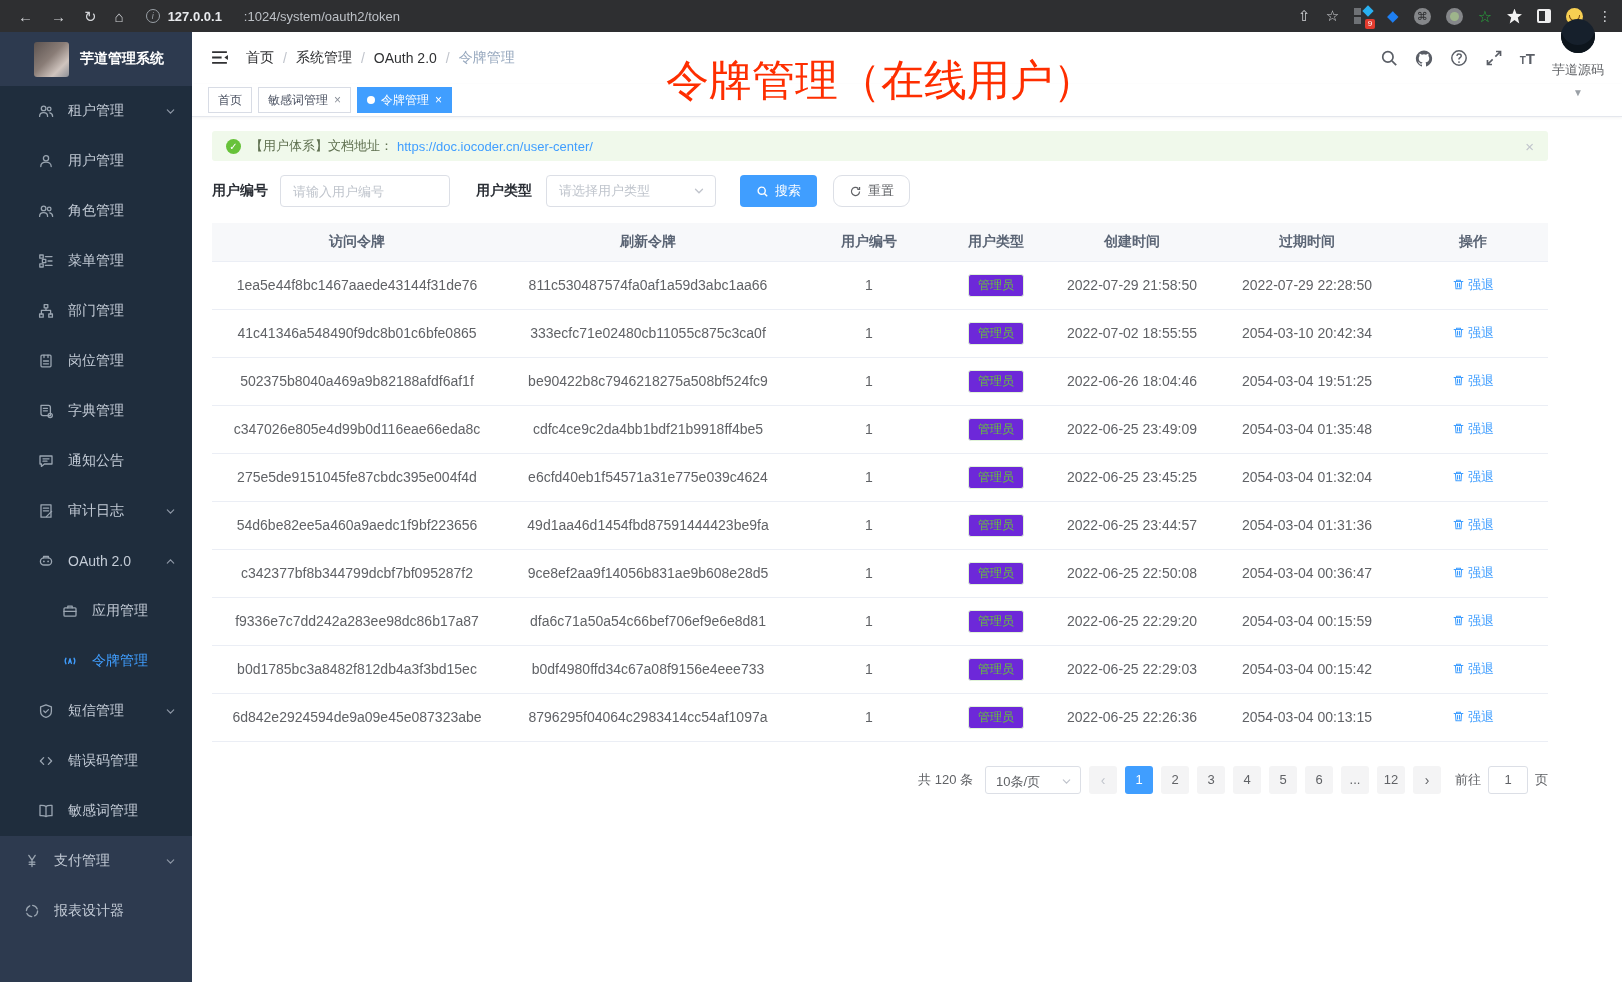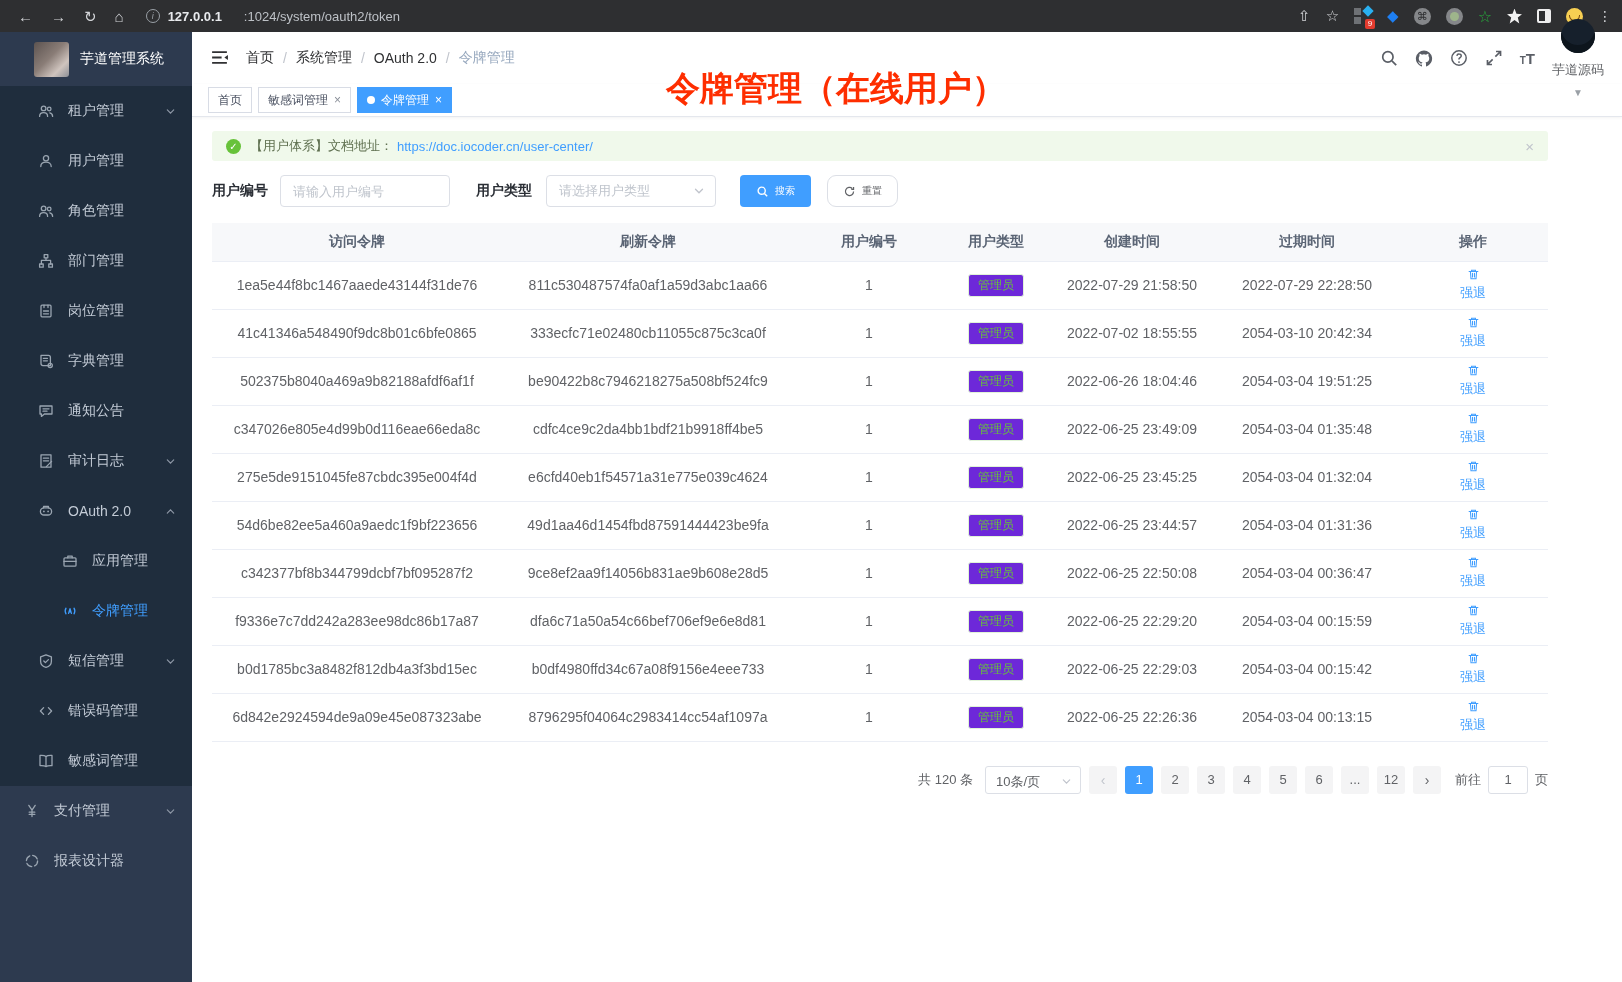--- a/index.html
+++ b/index.html
@@ -39,21 +39,21 @@
   .kebab { color:#d2d4d7; font-size:14px; letter-spacing:0; }
 
   
   .app { display:flex; height:950px; }
 
   
   .sidebar { width:192px; background:#1f2d3d; display:flex; flex-direction:column; flex-shrink:0; }
   .logo { height:54px; background:#2d3a4f; display:flex; align-items:center; gap:11px; padding-left:34px; }
   .logo-img { width:35px; height:35px; border-radius:3px;
     background:linear-gradient(135deg,#5c5350 0%,#8a7d77 45%,#cfc4be 75%,#8c8f96 100%); }
-  .logo-title { color:#fff; font-size:14px; font-weight:400; }
+  .logo-title { color:#fff; font-size:14px; font-weight:700; }
   .menu-dark { background:#1f2d3d; }
   .menu-light { background:#2d3a4f; flex:1; }
   .menu-item { position:relative; height:50px; display:flex; align-items:center; gap:14px;
     color:#c3cbd6; font-size:14px; cursor:pointer; }
   .menu-item .mi-icon { width:16px; height:16px; color:#9aa5b1; display:flex; }
   .menu-item.active { color:#409eff; }
   .menu-item.active .mi-icon { color:#409eff; }
   .indent0 { padding-left:24px; } .indent1 { padding-left:38px; } .indent2 { padding-left:62px; }
   .mi-chevron { position:absolute; right:16px; color:#8d97a5; display:flex; }
   .mi-chevron.up { transform:rotate(180deg); }
@@ -78,21 +78,21 @@
 
   .tabbar { height:33px; display:flex; align-items:center; gap:6px; padding:0 16px;
     border-bottom:1px solid #e4e7ed; box-shadow:0 1px 3px rgba(0,0,0,.05); }
   .tag { height:26px; display:flex; align-items:center; gap:6px; padding:0 9px;
     border:1px solid #d8dce5; background:#fff; color:#495060; font-size:12px; cursor:pointer; }
   .tag .t-close { font-size:12px; color:#8a8f99; }
   .tag.active { background:#409eff; border-color:#409eff; color:#fff; }
   .tag.active .t-close { color:#fff; }
   .t-dot { width:8px; height:8px; border-radius:50%; background:#fff; }
 
-  .annotation { position:absolute; left:474px; top:34px; font-size:34px; font-weight:700;
+  .annotation { position:absolute; left:474px; top:20px; font-size:43px; font-weight:400;
     color:#fe2e00; white-space:nowrap; z-index:5; }
 
   .content { padding:14px 74px 0 20px; }
 
   .alert { height:30px; background:#f0f9eb; border-radius:3px; display:flex; align-items:center;
     padding:0 14px; font-size:13px; color:#67823e; margin-bottom:14px; }
   .alert-check { width:15px; height:15px; border-radius:50%; background:#67c23a; color:#fff; font-size:10px;
     display:flex; align-items:center; justify-content:center; margin-right:9px; flex-shrink:0; }
   .alert-text { color:#5f7050; }
   .alert-link { color:#409eff; margin-left:4px; cursor:pointer; text-decoration:none; }
@@ -101,33 +101,33 @@
   .filters { display:flex; align-items:center; gap:10px; margin-bottom:16px; }
   .f-label { font-size:14px; font-weight:700; color:#2b2f36; margin-right:2px; }
   .f-input { width:170px; height:32px; border:1px solid #dcdfe6; border-radius:4px; padding:0 12px;
     font-size:13px; color:#606266; outline:none; font-family:inherit; }
   .f-input::placeholder { color:#bfc4cc; }
   .f-select { width:170px; height:32px; border:1px solid #dcdfe6; border-radius:4px; padding:0 10px 0 12px;
     display:flex; align-items:center; justify-content:space-between; font-size:13px; color:#bfc4cc;
     cursor:pointer; margin-left:2px; }
   .f-select .sel-caret { color:#c0c4cc; display:flex; }
   .btn { height:32px; border-radius:4px; display:flex; align-items:center; gap:6px; padding:0 15px;
-    font-size:10px; cursor:pointer; border:1px solid transparent; }
+    font-size:13px; cursor:pointer; border:1px solid transparent; }
   .btn-primary { background:#409eff; color:#fff; margin-left:14px; }
   .btn-plain { background:#fff; color:#606266; border-color:#dcdfe6; margin-left:6px;border-radius:9px; }
   .btn svg { display:block; }
 
   table.grid { width:100%; border-collapse:collapse; table-layout:fixed; font-size:14px; }
   .grid th { height:38px; background:#f7f8fa; color:#5a6474; font-weight:600; text-align:center;
     border-bottom:1px solid #ebeef5; }
   .grid td { height:48px; text-align:center; color:#606266; border-bottom:1px solid #ebeef5;
     overflow:hidden; white-space:nowrap; }
   .tag-success { display:inline-block; padding:2px 9px; font-size:12px; color:#67c23a;
     background:#6d28d9; border:1px solid #e1f3d8; border-radius:3px; line-height:17px; }
-  .op-link { color:#409eff; cursor:pointer; display:inline-flex; align-items:center; gap:3px; font-size:13px;flex-direction:column; }
+  .op-link { color:#409eff; cursor:pointer; display:inline-flex; align-items:center; gap:3px; font-size:13px; }
   .op-link svg { display:block; }
 
   .pager { display:flex; align-items:center; justify-content:flex-end; gap:8px; margin-top:24px;
     font-size:13px; color:#606266; }
   .pg-total { margin-right:4px; }
   .pg-size { width:96px; height:28px; border:1px solid #dcdfe6; border-radius:3px; display:flex;
     align-items:center; justify-content:space-between; padding:4px 8px 0 10px; color:#606266; cursor:pointer; }
   .pg-size .sel-caret { color:#c0c4cc; display:flex; }
   .pg-btn { min-width:28px; height:28px; border-radius:3px; background:#f4f4f5; color:#606266;
     display:flex; align-items:center; justify-content:center; cursor:pointer; padding:0 4px; }
@@ -217,20 +217,33 @@
               <path d="M1.6 13.4c0-2.4 1.8-3.8 4-3.8s4 1.4 4 3.8"></path>
               <circle cx="11.2" cy="6" r="1.8"></circle>
               <path d="M11.8 9.9c1.7.4 2.8 1.7 2.8 3.5"></path>
             </svg>
           </span>
           <span class="mi-label">角色管理</span>
         </div>
         <div class="menu-item indent1">
           <span class="mi-icon">
             <svg viewBox="0 0 16 16" width="16" height="16" fill="none" stroke="currentColor" stroke-width="1.3" stroke-linecap="round" stroke-linejoin="round">
+              <rect x="1.8" y="2" width="3.4" height="3.2"></rect>
+              <path d="M7.4 3.6h6.6"></path>
+              <rect x="4.4" y="6.4" width="3.4" height="3.2"></rect>
+              <path d="M10 8h4"></path>
+              <rect x="1.8" y="10.8" width="3.4" height="3.2"></rect>
+              <path d="M7.4 12.4h6.6"></path>
+            </svg>
+          </span>
+          <span class="mi-label">菜单管理</span>
+        </div>
+        <div class="menu-item indent1">
+          <span class="mi-icon">
+            <svg viewBox="0 0 16 16" width="16" height="16" fill="none" stroke="currentColor" stroke-width="1.3" stroke-linecap="round" stroke-linejoin="round">
               <rect x="6.2" y="1.6" width="3.6" height="3.2"></rect>
               <rect x="1.6" y="11" width="3.6" height="3.2"></rect>
               <rect x="10.8" y="11" width="3.6" height="3.2"></rect>
               <path d="M8 4.8v2.6M3.4 11V7.4h9.2V11"></path>
             </svg>
           </span>
           <span class="mi-label">部门管理</span>
         </div>
         <div class="menu-item indent1">
           <span class="mi-icon">

